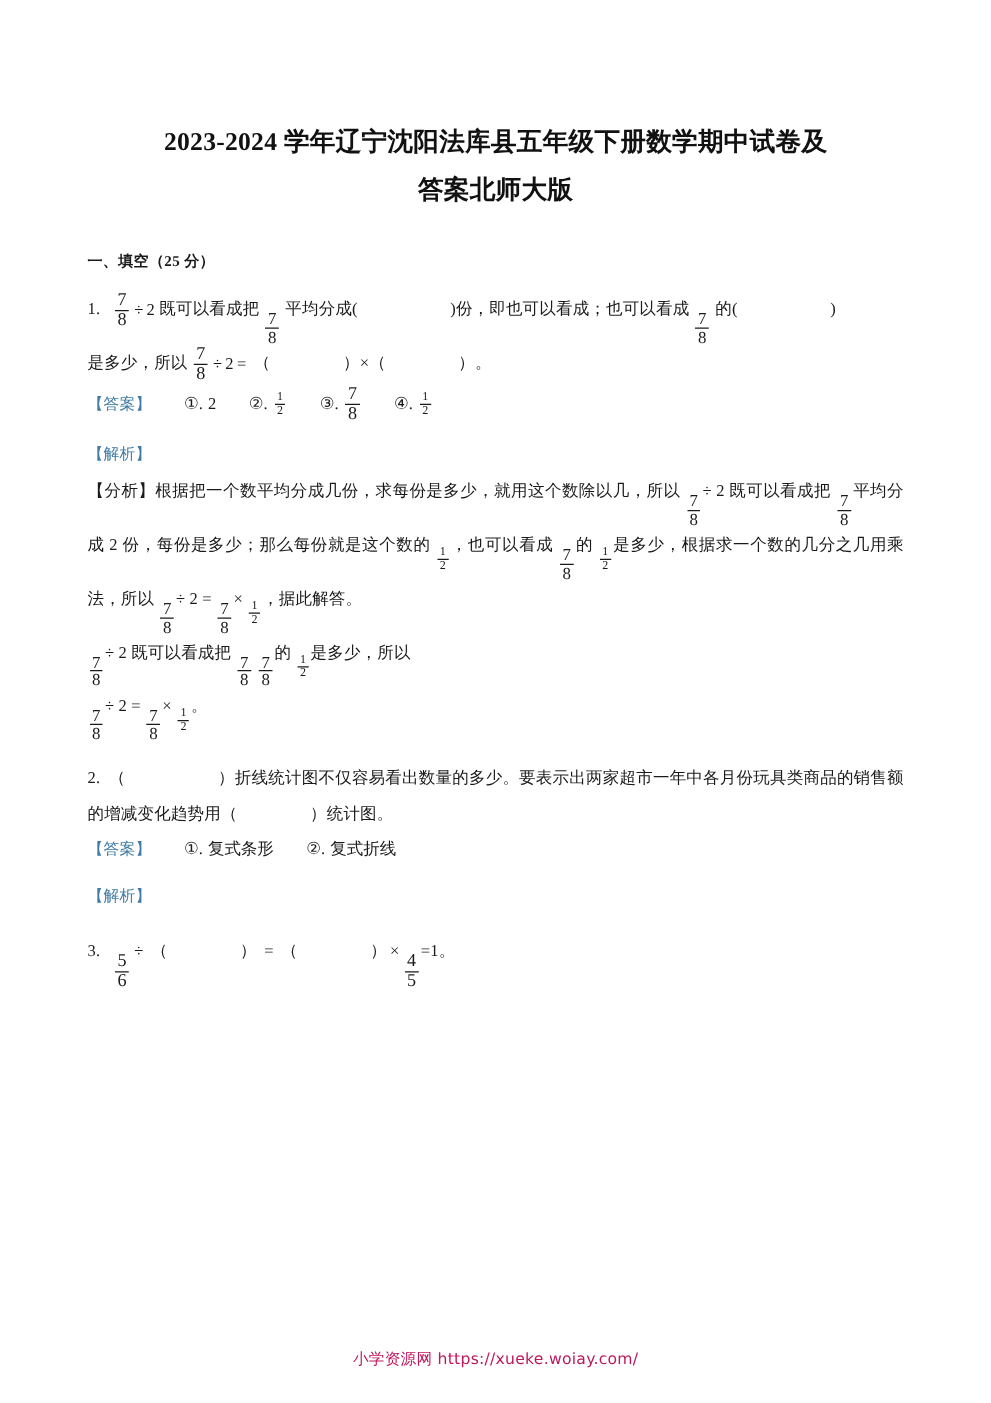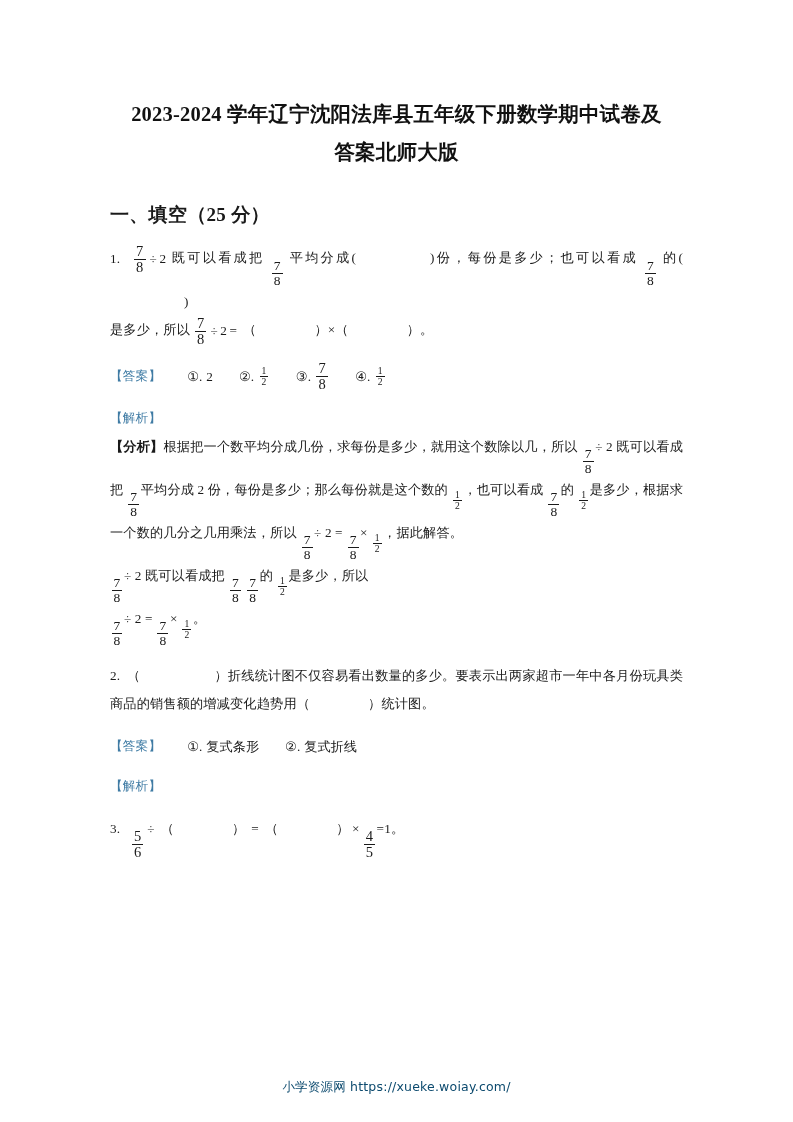--- a/index.html
+++ b/index.html
@@ -15,40 +15,40 @@
     color: #1a1a1a;
     overflow: hidden;
   }
 
   .page {
     position: absolute;
     left: 0; top: 0;
     width: 793px;
     height: 1122px;
     box-sizing: border-box;
-    padding: 0 110px;
+    padding: 0 70px;
   }
 
   
   .doc-title {
     margin: 0;
     padding-top: 96px;
     font-size: 20.5px;
     font-weight: bold;
     line-height: 1.85;
     text-align: center;
     letter-spacing: 0.2px;
     color: #111;
     font-family: "Liberation Serif", "DejaVu Serif", serif;
   }
 
   
   .section-head {
     margin: 28px 0 0 0;
-    font-size: 19px;
+    font-size: 12px;
     font-weight: bold;
     line-height: 1.6;
     letter-spacing: 0.3px;
   }
 
   
   .p {
     font-size: 13.2px;
     line-height: 2.15;
     margin: 0;
@@ -65,41 +65,41 @@
     min-width: 17px;
   }
 
   
   .lbl-blue {
     color: #3f7ba4;
     font-size: 12.6px;
     letter-spacing: 0.2px;
   }
   .ans-row {
-    margin: 15px 0 0 0;
+    margin: 1px 0 0 0;
     font-size: 13.2px;
     line-height: 2.0;
     display: flex;
     align-items: center;
     gap: 0;
   }
   .ans-row .lbl-blue { margin-right: 26px; }
   .ans-item {
     display: inline-flex;
     align-items: center;
     margin-right: 26px;
     white-space: nowrap;
   }
   .ans-item .marker { margin-right: 4px; }
   .exp-row {
     margin: 9px 0 0 0;
     line-height: 2.0;
   }
 
-  .bold-tag { font-weight: bold; }
+  .bold-tag { font-weight: normal; }
 
   
   .frac {
     display: inline-flex;
     flex-direction: column;
     align-items: center;
     vertical-align: -0.52em;
     line-height: 1.02;
     margin: 0 1.5px;
     font-family: "Liberation Serif", "DejaVu Serif", serif;
@@ -127,21 +127,21 @@
     vertical-align: middle;
   }
 
   
   .footer {
     position: absolute;
     left: 0;
     bottom: 26px;
     width: 793px;
     text-align: center;
-    color: #0c4a6e;
+    color: #be185d;
     font-size: 12.5px;
     font-family: "DejaVu Sans", "Liberation Sans", sans-serif;
     letter-spacing: 0.2px;
   }
 </style>
 </head>
 <body>
 
 <div class="page">
 
@@ -160,21 +160,21 @@
         <span class="den">8</span>
       </span>
       <span class="op">÷</span>
       <span>2</span>
     </span>
     <span>既可以看成把</span>
     <span class="frac md">
       <span class="num">7</span>
       <span class="den">8</span>
     </span>
-    <span>平均分成(</span><span class="gap-lg"></span><span>)份，每份是多少；也可以看成</span>
+    <span>平均分成(</span><span class="gap-lg"></span><span>)份，即也可以看成；也可以看成</span>
     <span class="frac md">
       <span class="num">7</span>
       <span class="den">8</span>
     </span>
     <span>的(</span><span class="gap-lg"></span><span>)</span>
   </p>
 
   <p class="p">
     <span>是多少，所以</span>
     <span class="expr-inline">

